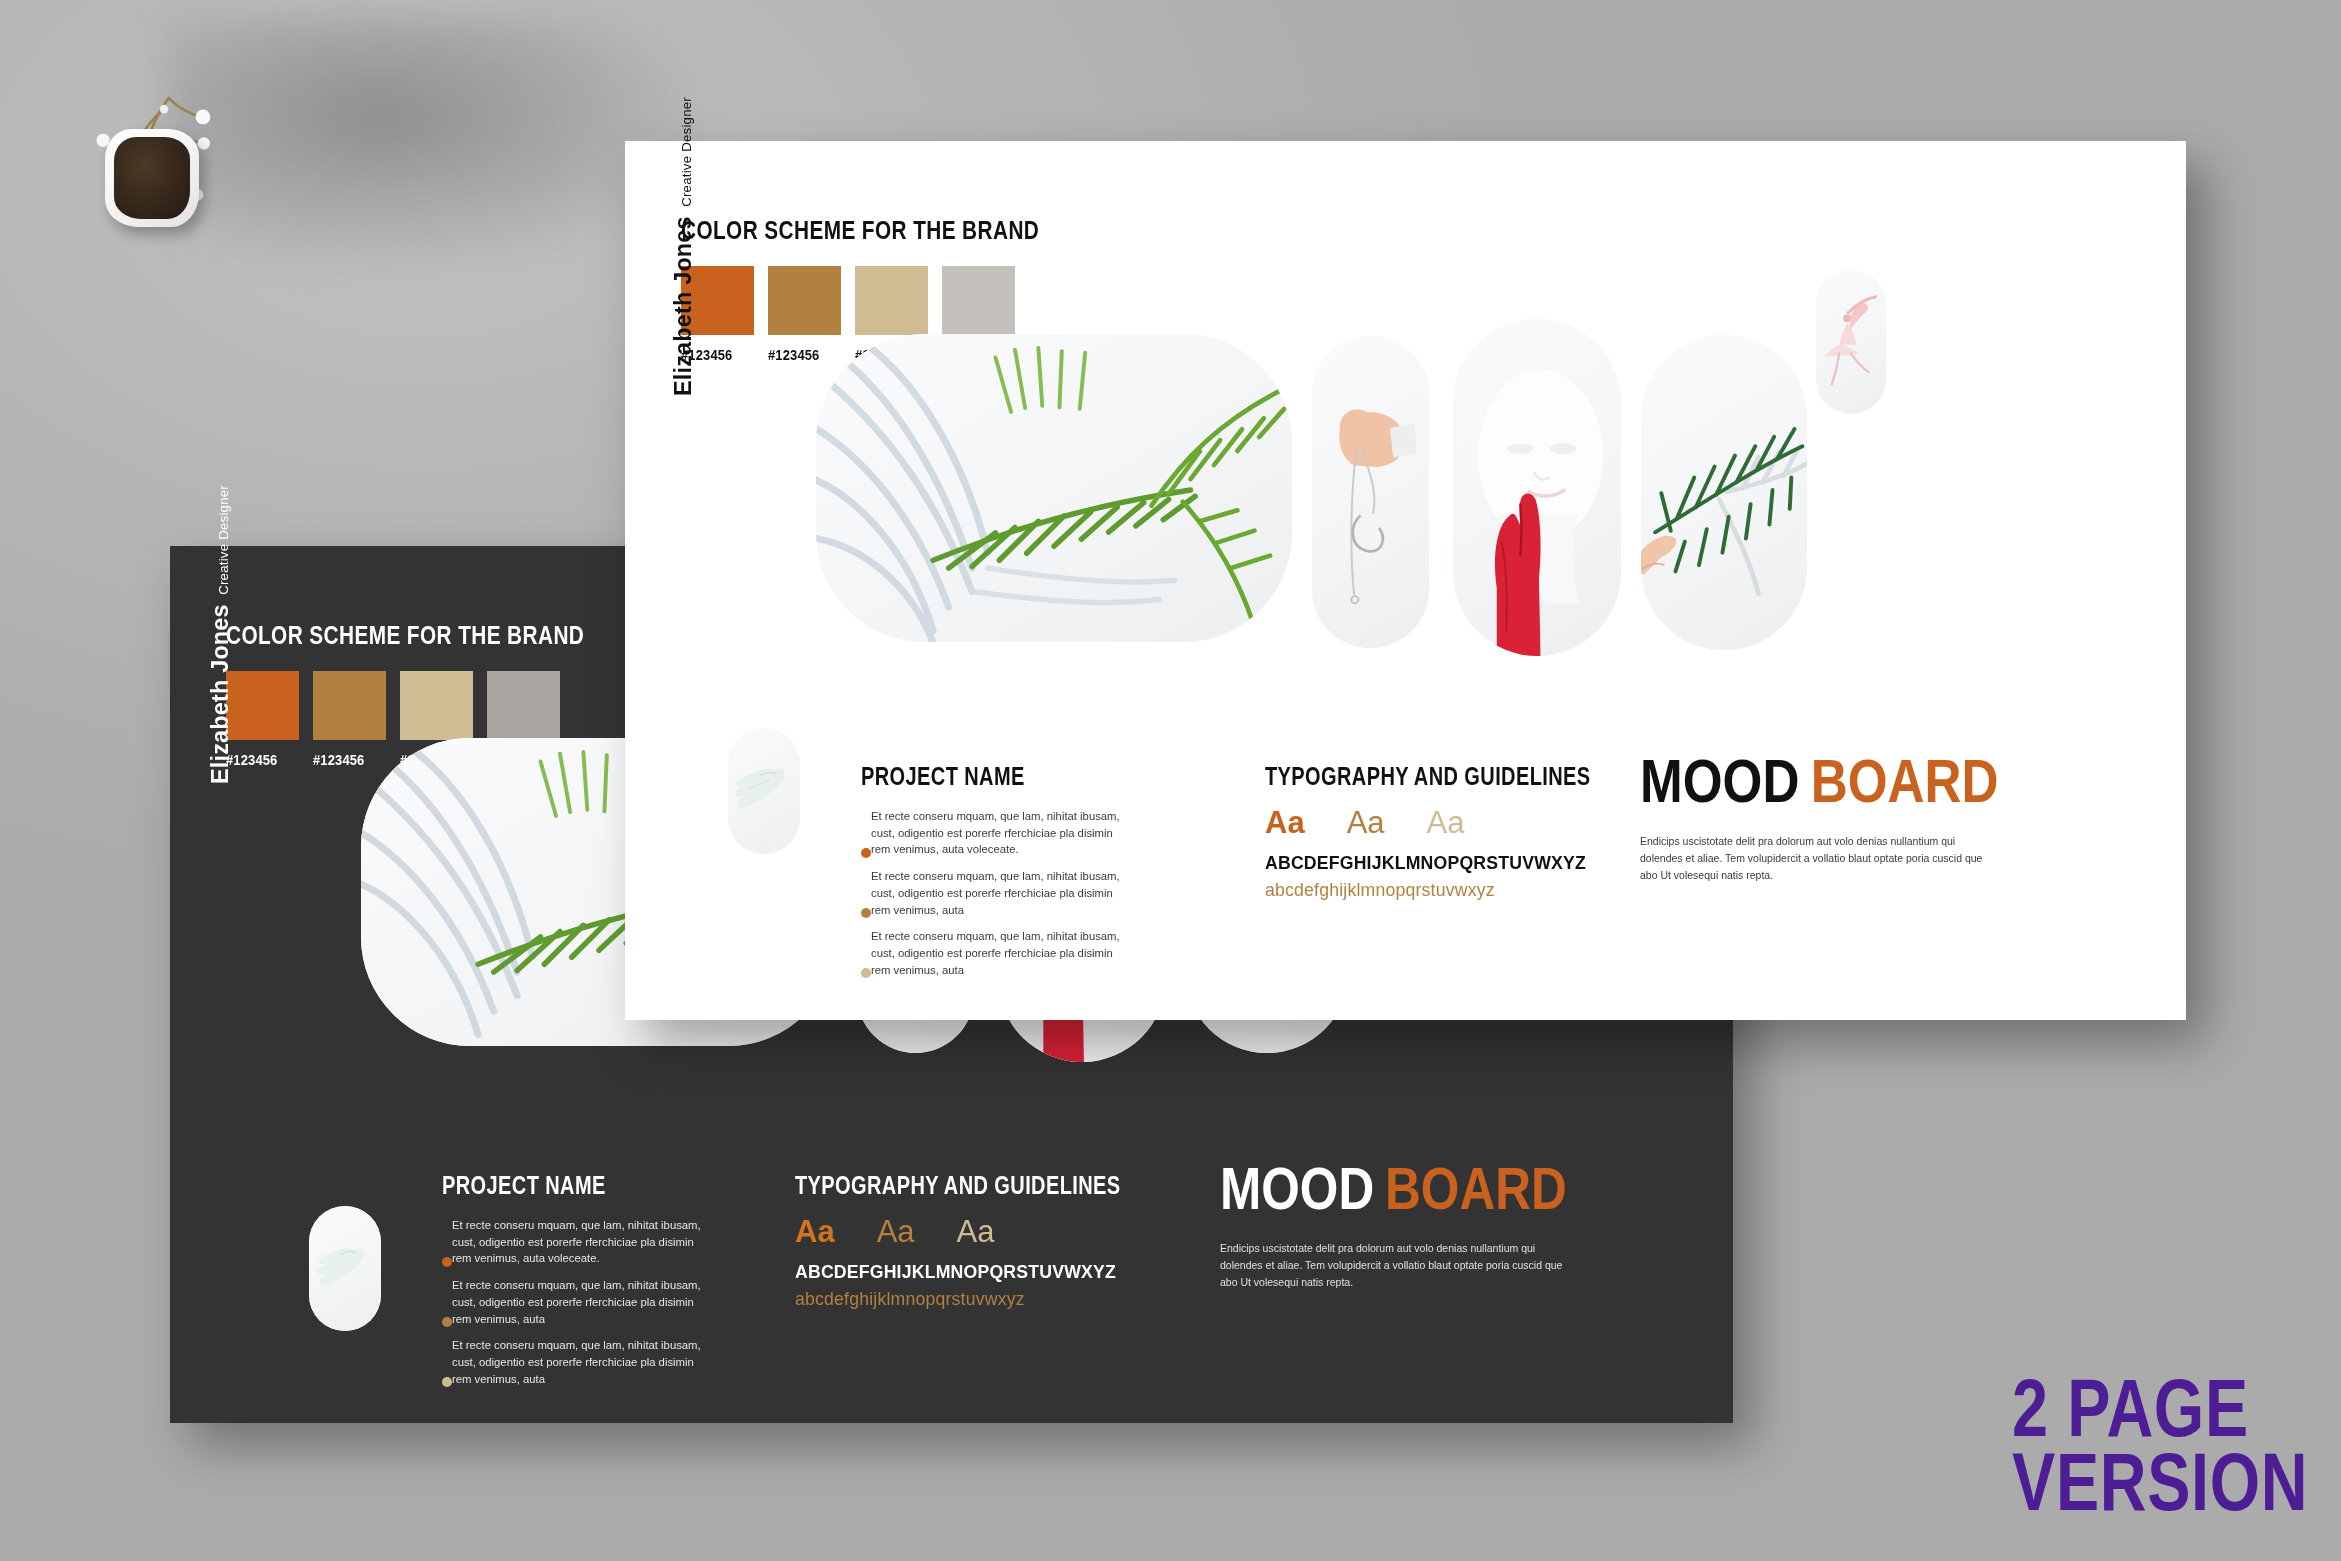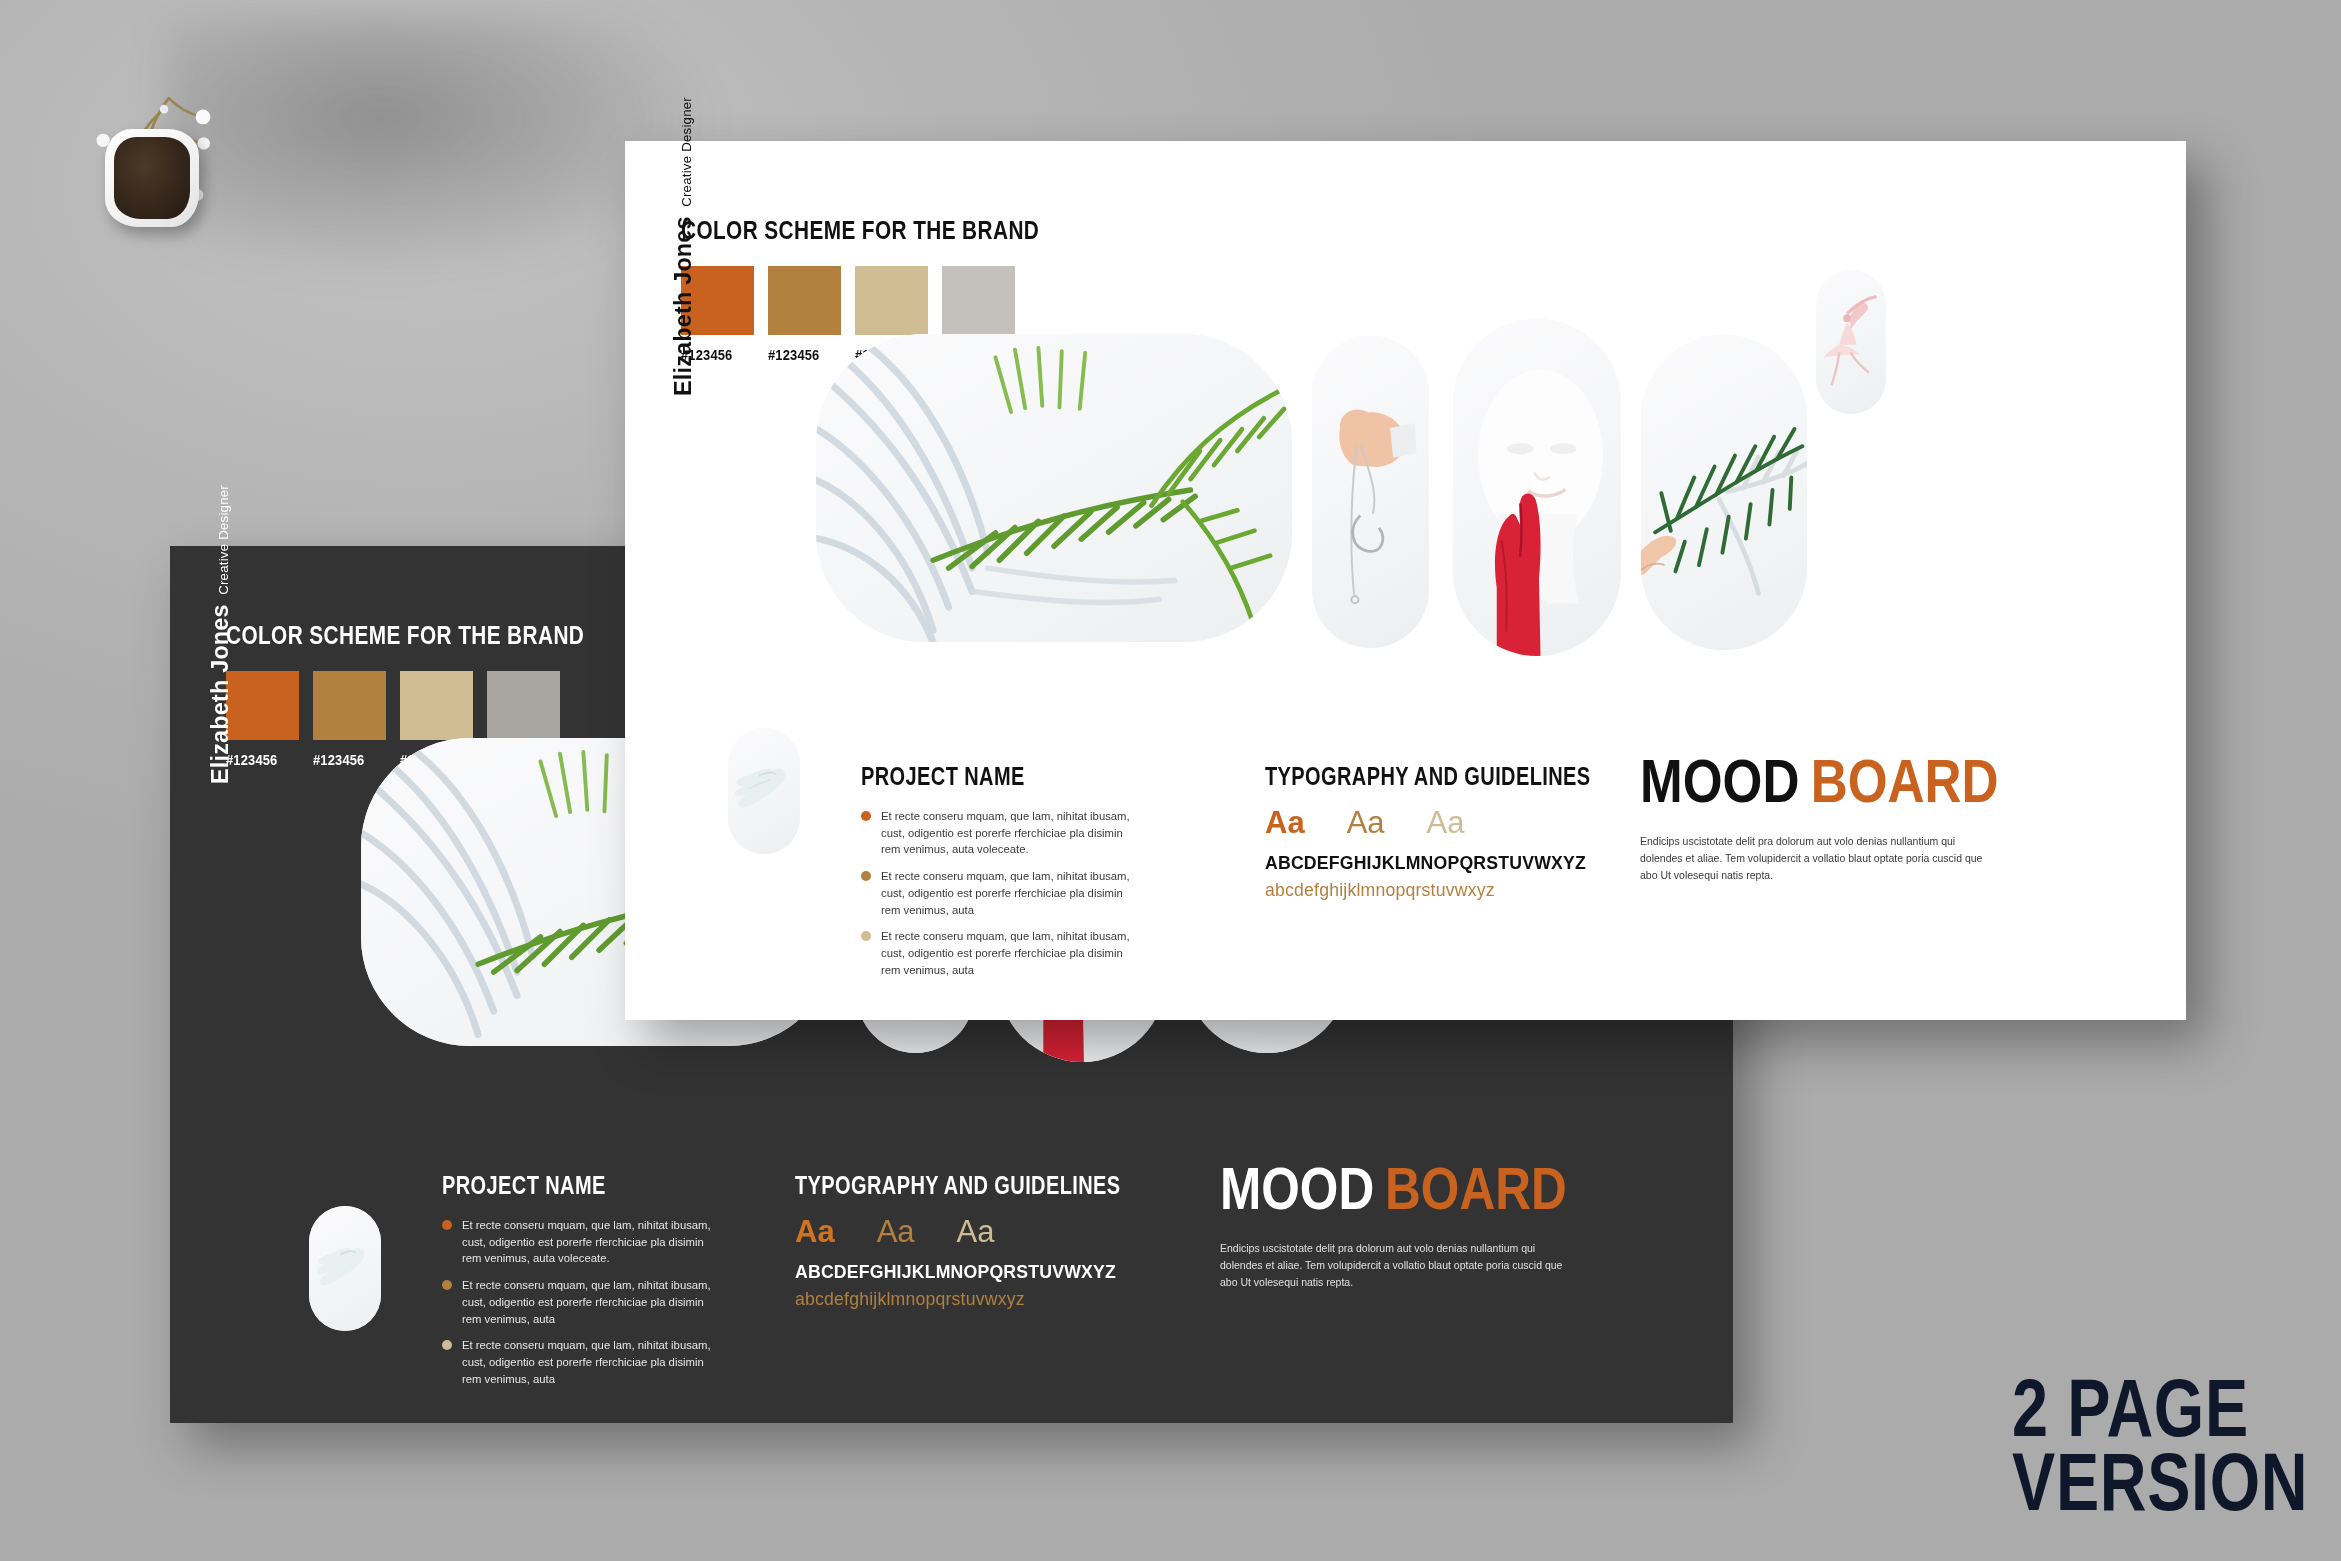--- a/index.html
+++ b/index.html
@@ -57,21 +57,21 @@
     transform:scaleX(.86);transform-origin:left center;white-space:nowrap;}
 
   
   .frame{position:absolute;overflow:hidden;background:#f4f5f6;}
   .pill{border-radius:780px;}
   .sq-round{border-radius:109px;}
   .leafimg{position:absolute;inset:0;}
 
   
   .bullets{margin-top:17px;}
-  .bullet-row{display:flex;gap:10px;margin-bottom:10px;}
+  .bullet-row{display:flex;margin-bottom:10px;align-items:flex-end;}
   .dot{width:10px;height:10px;border-radius:50%;flex:none;margin-top:3.1px;}
   .bullet-text{font-size:11.3px;line-height:1.48;max-width:258px;}
 
   
   .aa-row{display:flex;align-items:flex-end;gap:42px;margin-top:15.6px;}
   .aa{font-size:31px;line-height:1;}
   .aa.b{font-weight:700;}
   .alpha-up{font-size:19px;font-weight:700;letter-spacing:0.2px;margin-top:14px;
     transform:scaleX(.93);transform-origin:left center;white-space:nowrap;}
   .alpha-low{font-size:19px;font-weight:400;letter-spacing:0.2px;margin-top:5.5px;
@@ -82,21 +82,21 @@
     transform:scaleX(.84);transform-origin:left center;}
   .mood .b2{margin-left:.22em;}
   .mood-body{font-size:10.5px;line-height:1.62;max-width:359px;margin-top:17px;}
 
   
   .vert{position:absolute;transform:rotate(-90deg);transform-origin:left bottom;white-space:nowrap;}
   .vert .nm{font-size:23.4px;font-weight:700;letter-spacing:0.2px;}
   .vert .rl{font-size:13.3px;font-weight:400;letter-spacing:0.2px;margin-top:1.6px;}
 
   
-  .twopage{position:absolute;right:34px;bottom:41px;text-align:left;color:#0f172a;}
+  .twopage{position:absolute;right:34px;bottom:41px;text-align:left;color:#4c1d95;}
   .twopage div{
     font-size:81px;line-height:.92;font-weight:700;letter-spacing:0.8px;
     transform:scaleX(.80);transform-origin:right center;white-space:nowrap;
   }
 
   
   .wall{position:absolute;inset:0;background:linear-gradient(150deg,#fbfbfc 0%,#f4f5f7 55%,#eceef0 100%);}
 </style>
 </head>
 <body>

